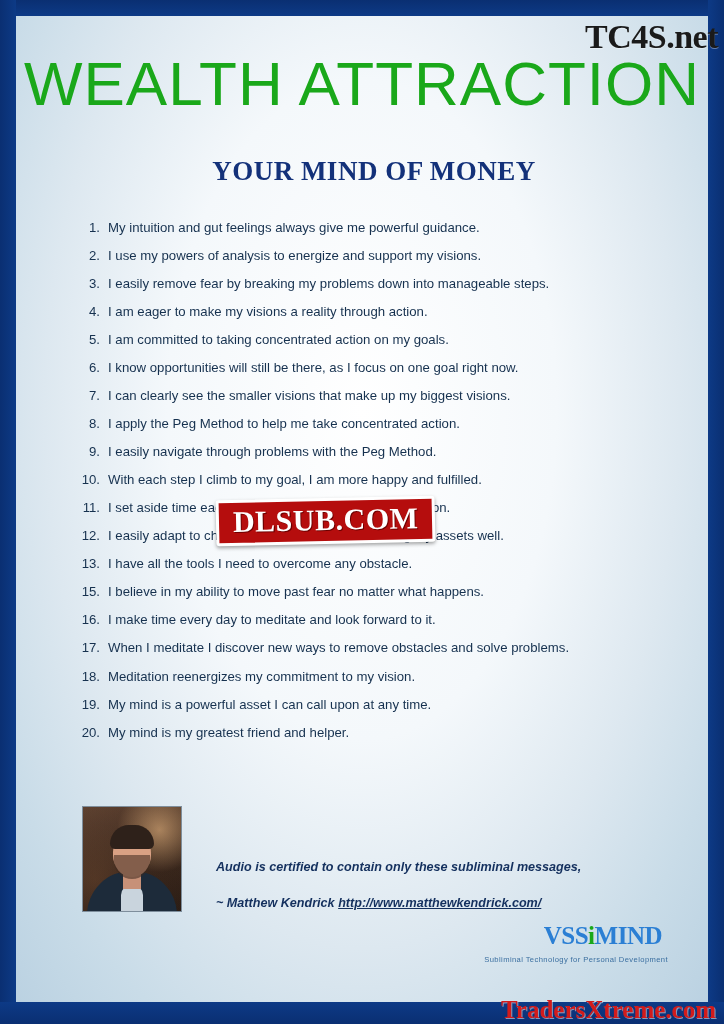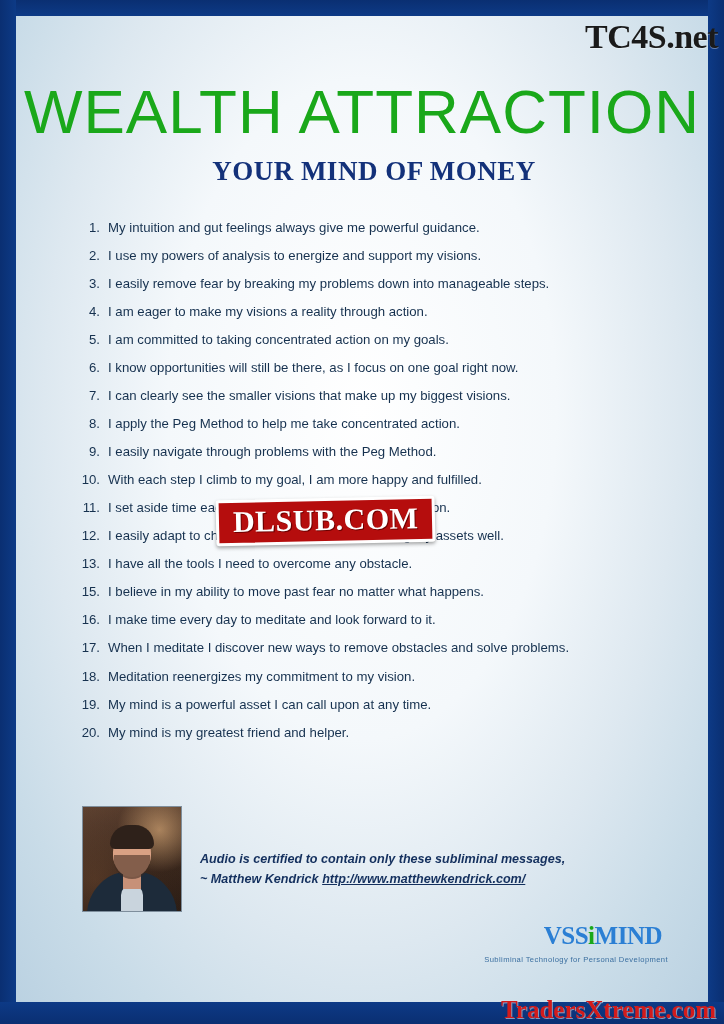--- a/index.html
+++ b/index.html
@@ -64,21 +64,20 @@
     position: absolute;
     left: 0; top: 32px;
     width: 692px;
     text-align: center;
     font-family: "Liberation Sans", sans-serif;
     font-size: 62px;
     font-weight: normal;
     letter-spacing: 1px;
     color: #1aa81a;
     white-space: nowrap;
-    margin-top: 28px;
   }
   .subtitle {
     position: absolute;
     left: 12px; top: 140px;
     width: 692px;
     text-align: center;
     font-family: "Liberation Serif", serif;
     font-size: 27px;
     font-weight: bold;
     color: #13317a;
@@ -136,21 +135,22 @@
     text-shadow: 1px 1px 0 #6d0000;
   }
 
   
   .author-block {
     position: absolute;
     left: 66px;
     top: 790px;
     width: 580px;
     display: flex;
-    align-items: center;
+    align-items: flex-end;
+    gap: 16px;
   }
   .portrait {
     width: 98px;
     height: 104px;
     flex: 0 0 98px;
     border: 1px solid #7e8e9c;
     background: linear-gradient(160deg, #6a4c3a 0%, #3c2a20 55%, #241a14 100%);
     position: relative;
     overflow: hidden;
   }
@@ -205,21 +205,21 @@
     padding-left: 18px;
     padding-top: 20px;
     font-family: "Liberation Sans", sans-serif;
     font-style: italic;
     font-weight: bold;
     font-size: 12.6px;
     color: #14305e;
     line-height: 1.45;
   }
   .author-text .line3 {
-    margin-top: 2px;
+    margin-top: 18px;
     font-style: italic;
   }
   .author-text a {
     color: #14305e;
     text-decoration: underline;
   }
 
   
   .footer {
     position: absolute;

